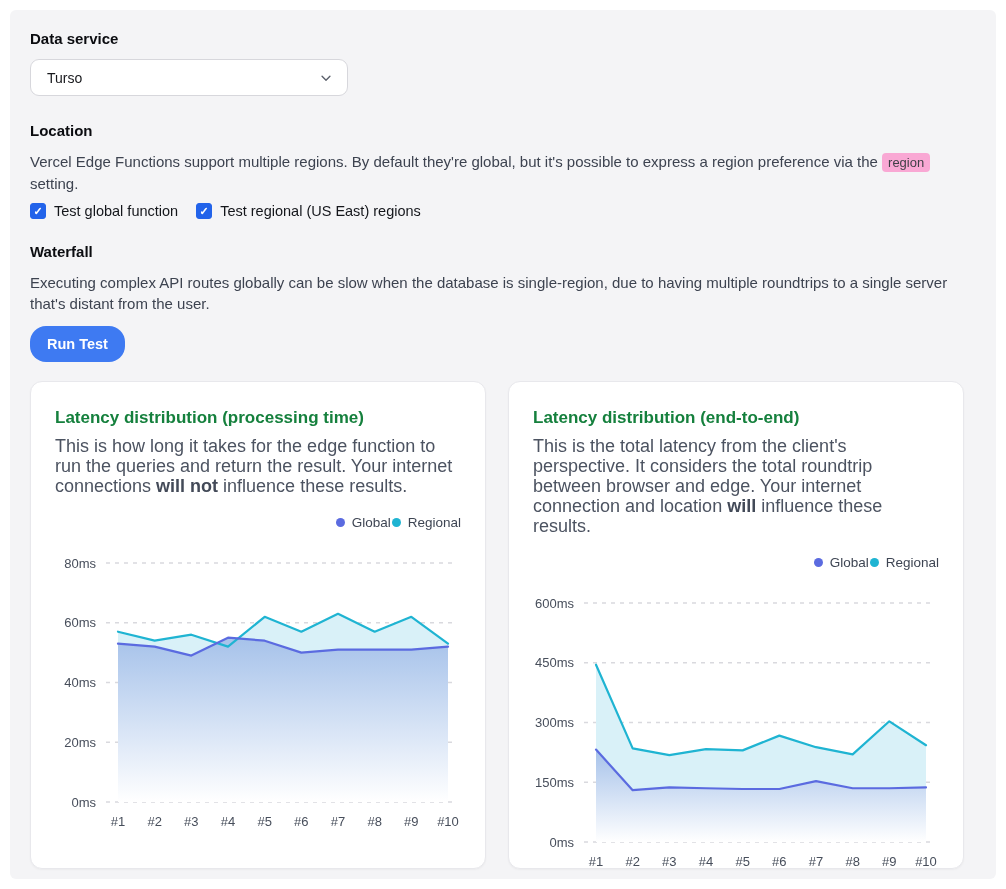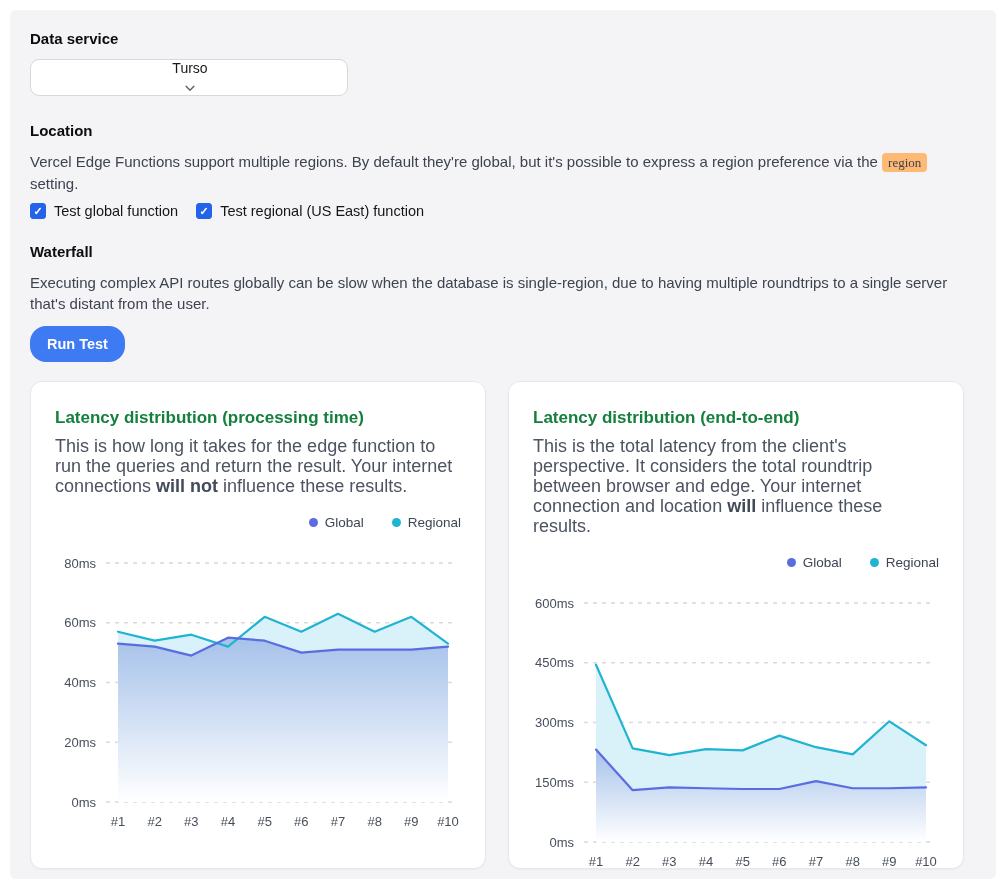--- a/index.html
+++ b/index.html
@@ -5,27 +5,27 @@
   * { margin: 0; padding: 0; box-sizing: border-box; }
   html, body { width: 1006px; height: 889px; background: #ffffff; font-family: "Liberation Sans", sans-serif; }
   .panel {
     position: absolute; left: 10px; top: 10px; width: 986px; height: 869px;
     background: #f4f4f6; border-radius: 6px; padding: 20px; overflow: hidden;
   }
   .section-heading { font-size: 15px; font-weight: 700; color: #0b0c10; margin-bottom: 12px; }
   .select {
     width: 318px; height: 37px; background: #ffffff; border: 1px solid #d7d7dc;
     border-radius: 9px; display: flex; align-items: center; justify-content: space-between;
-    padding: 0 14px 0 16px; margin-bottom: 26px; cursor: pointer; flex-direction: column;
+    padding: 0 14px 0 16px; margin-bottom: 26px; cursor: pointer;
   }
   .select-value { font-size: 14px; color: #17181c; }
   .chev { width: 14px; height: 14px; color: #5d626d; }
   .para { font-size: 15px; color: #3d4350; line-height: 21px; margin-bottom: 9px; }
   .code {
-    font-family: Liberation Serif, serif; font-size: 13px; background: #fdba74;
+    font-family: Liberation Sans, sans-serif; font-size: 13px; background: #f9a8d4;
     border-radius: 4px; padding: 2px 6px; color: #3f3f46;
   }
   .row { display: flex; align-items: center; margin-bottom: 24px; }
   .check-item, .radio-item { display: flex; align-items: center; margin-right: 18px; cursor: pointer; }
   .checkbox {
     width: 16px; height: 16px; border-radius: 3px; border: 1px solid #9aa0ab; background: #fff;
     margin-right: 8px; display: inline-flex; align-items: center; justify-content: center; flex: none;
   }
   .checkbox.on { background: #2263ea; border-color: #2263ea; }
   .checkbox .mark { display: none; color: #fff; font-size: 11px; font-weight: 700; line-height: 1; }
@@ -44,21 +44,21 @@
     font-family: "Liberation Sans", sans-serif;
   }
   .cards { display: flex; gap: 22px; }
   .card {
     width: 456px; height: 488px; background: #ffffff; border: 1px solid #e8e8ec;
     border-radius: 12px; box-shadow: 0 1px 2px rgba(0,0,0,0.04); padding: 26px 24px 10px 24px;
   }
   .card-title { font-size: 17px; font-weight: 600; color: #15803d; margin-bottom: 8px; }
   .card-desc { font-size: 18px; line-height: 20px; color: #4c5361; }
   .card-desc b { color: #434a58; }
-  .legend { display: flex; justify-content: flex-end; align-items: center; gap: 28px; margin-top: 17px; height: 18px; }
+  .legend { display: flex; justify-content: flex-end; align-items: center; gap: 1px; margin-top: 17px; height: 18px; }
   .legend-item { display: flex; align-items: center; gap: 7px; }
   .legend-dot { width: 9px; height: 9px; border-radius: 50%; }
   .legend-label { font-size: 13.5px; color: #3e4553; }
   .chart-svg { display: block; width: 456px; height: 300px; margin: 4px 0 0 -24px; }
   .tick-label { font-size: 13px; fill: #474e5b; font-family: "Liberation Sans", sans-serif; }
 </style>
 </head>
 <body>
 
 <div class="panel">
@@ -79,21 +79,21 @@
     <label class="check-item">
       <span class="checkbox on">
           <span class="mark">✓</span>
         </span>
       <span class="opt-label">Test global function</span>
     </label>
     <label class="check-item">
       <span class="checkbox on">
           <span class="mark">✓</span>
         </span>
-      <span class="opt-label">Test regional (US East) function</span>
+      <span class="opt-label">Test regional (US East) regions</span>
     </label>
   </div>
 
   <div class="section-heading">Waterfall</div>
   <p class="para" style="max-width:952px;">Executing complex API routes globally can be slow when the database is single-region, due to having multiple roundtrips to a single server that's distant from the user.</p>
 
 
   <button class="btn">Run Test</button>
 
   <div class="cards">

